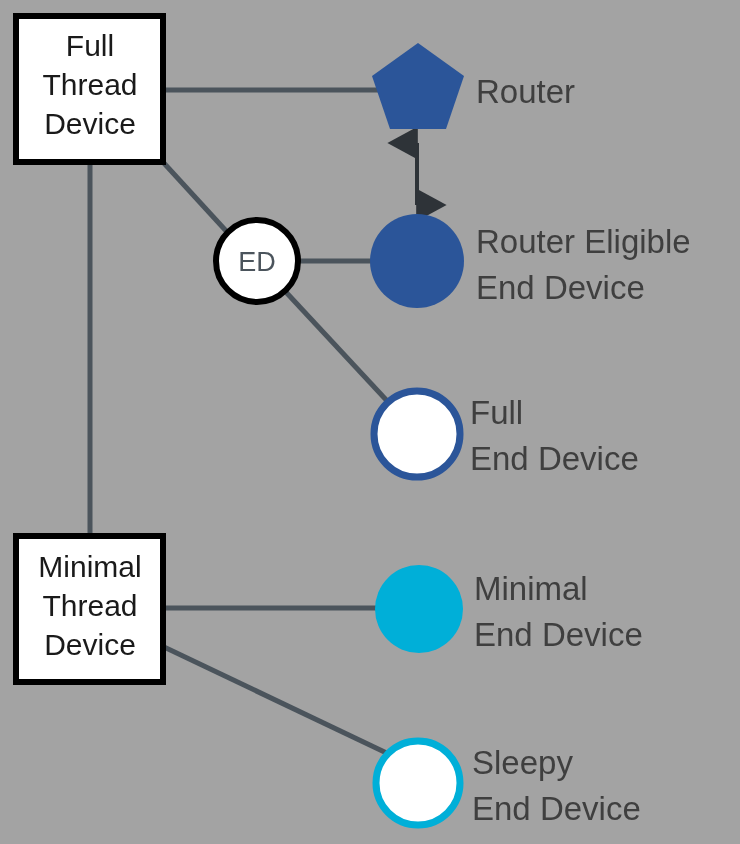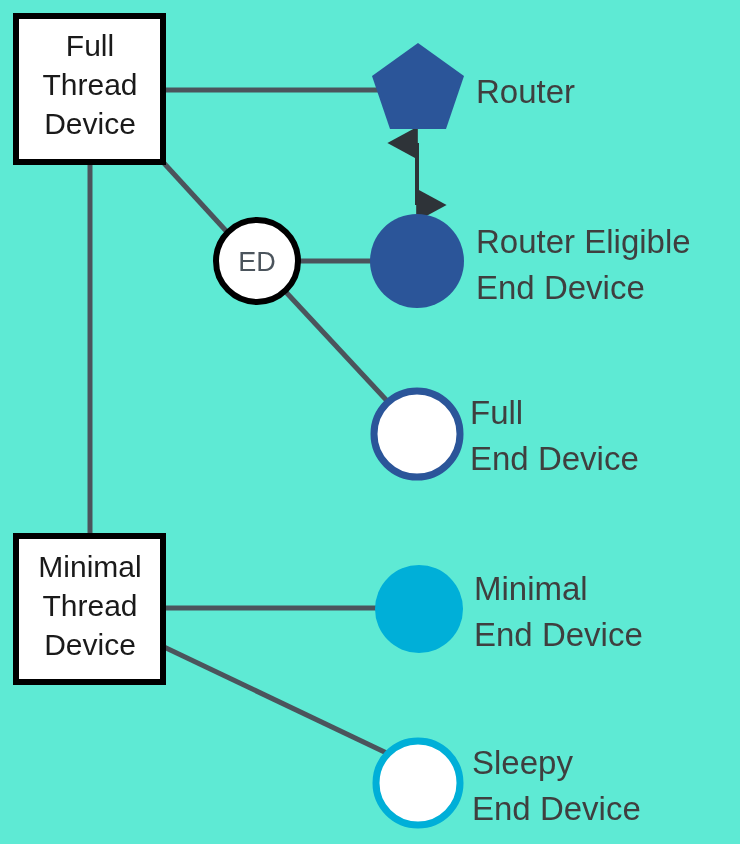--- a/index.html
+++ b/index.html
@@ -8,21 +8,21 @@
     padding: 0;
     background: #ffffff;
   }
   body {
     font-family: "Liberation Sans", "DejaVu Sans", sans-serif;
   }
   #diagram-root {
     position: relative;
     width: 740px;
     height: 844px;
-    background: #5eead4;
+    background: #a3a3a3;
     overflow: hidden;
   }
   #diagram-svg {
     position: absolute;
     left: 0;
     top: 0;
     width: 740px;
     height: 844px;
   }
   .node-box-label {

